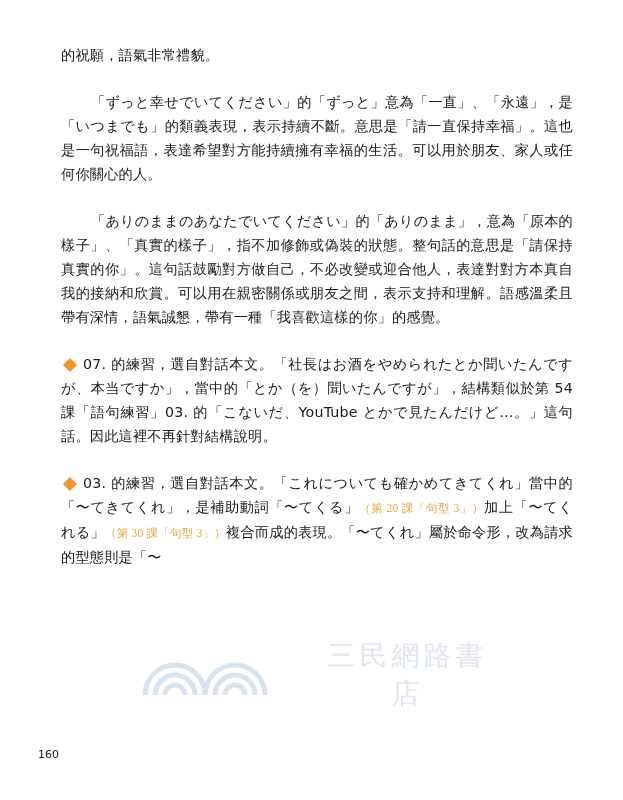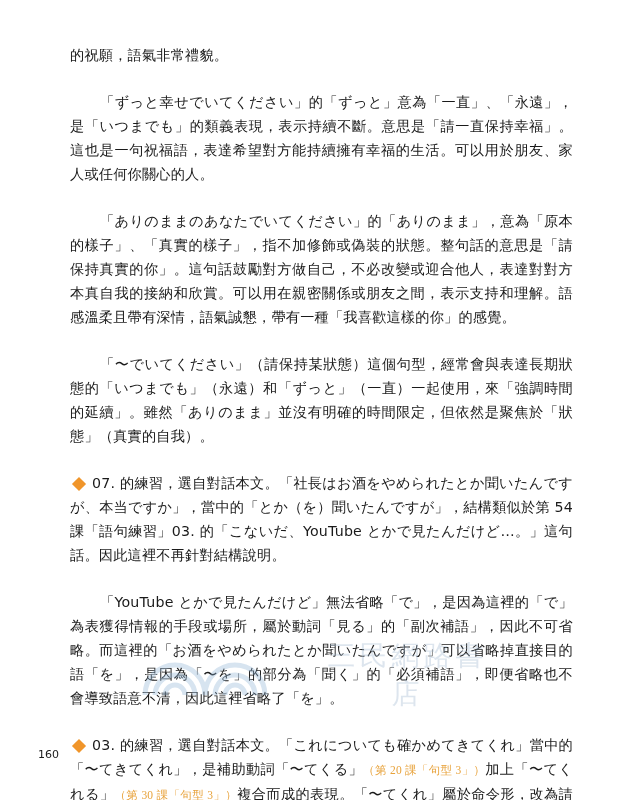--- a/index.html
+++ b/index.html
@@ -1,39 +1,37 @@
 <!DOCTYPE html>
 <html><head>
 <meta charset="utf-8">
 <style>
   html, body { margin: 0; padding: 0; }
   body {
     width: 623px; height: 800px; background: #ffffff; position: relative; overflow: hidden;
     font-family: "DejaVu Sans", "Liberation Sans", sans-serif; color: #1a1a1a;
   }
   .page { position: absolute; left: 53px; top: 43px; width: 520px; }
-  .para { font-size: 14.2px; line-height: 24px; margin: 0 0 23px 17px; letter-spacing: 0.2px; text-align: justify; }
+  .para { font-size: 14.2px; line-height: 24px; margin: 0 0 23px 8px; letter-spacing: 0.2px; text-align: justify; }
   .indent { text-indent: 30px; }
   .bullet { display: inline-block; width: 10px; height: 10px; background: #f0952a; transform: rotate(45deg); margin: 0 8px 1px 4px; vertical-align: middle; }
   .ref { color: #e8a33c; font-size: 11.5px; font-family: Liberation Serif, serif; }
   .page-number { position: absolute; left: 38px; top: 748px; font-size: 11px; color: #1a1a1a; text-align: center; }
   .watermark { position: absolute; left: 120px; top: 635px; width: 380px; height: 60px; pointer-events: none; opacity: 0.35; text-align: center; }
   .wm-arcs { position: absolute; left: 20px; top: 0; width: 130px; height: 60px; }
   .wm-text { position: absolute; left: 195px; top: 2px; font-family: "DejaVu Serif", serif; font-size: 28px; color: #9fb7cf; letter-spacing: 4px; }
 </style>
 </head>
 <body>
 
 <div class="page">
   <p class="para">的祝願，語氣非常禮貌。</p>
   <p class="para indent">「ずっと幸せでいてください」的「ずっと」意為「一直」、「永遠」，是「いつまでも」的類義表現，表示持續不斷。意思是「請一直保持幸福」。這也是一句祝福語，表達希望對方能持續擁有幸福的生活。可以用於朋友、家人或任何你關心的人。</p>
   <p class="para indent">「ありのままのあなたでいてください」的「ありのまま」，意為「原本的樣子」、「真實的樣子」，指不加修飾或偽裝的狀態。整句話的意思是「請保持真實的你」。這句話鼓勵對方做自己，不必改變或迎合他人，表達對對方本真自我的接納和欣賞。可以用在親密關係或朋友之間，表示支持和理解。語感溫柔且帶有深情，語氣誠懇，帶有一種「我喜歡這樣的你」的感覺。</p>
-  <p class="para indent">「〜でいてください」（請保持某狀態）這個句型，經常會與表達長期狀態的「いつまでも」（永遠）和「ずっと」（一直）一起使用，來「強調時間的延續」。雖然「ありのまま」並沒有明確的時間限定，但依然是聚焦於「狀態」（真實的自我）。</p>
   <p class="para"><span class="bullet"></span><span>07. 的練習，選自對話本文。「社長はお酒をやめられたとか聞いたんですが、本当ですか」，當中的「とか（を）聞いたんですが」，結構類似於第 54 課「語句練習」03. 的「こないだ、YouTube とかで見たんだけど…。」這句話。因此這裡不再針對結構說明。</span></p>
-  <p class="para indent">「YouTube とかで見たんだけど」無法省略「で」，是因為這裡的「で」為表獲得情報的手段或場所，屬於動詞「見る」的「副次補語」，因此不可省略。而這裡的「お酒をやめられたとか聞いたんですが」可以省略掉直接目的語「を」，是因為「〜を」的部分為「聞く」的「必須補語」，即便省略也不會導致語意不清，因此這裡省略了「を」。</p>
   <p class="para"><span class="bullet"></span><span>03. 的練習，選自對話本文。「これについても確かめてきてくれ」當中的「〜てきてくれ」，是補助動詞「〜てくる」</span><span class="ref">（第 20 課「句型 3」）</span><span>加上「〜てくれる」</span><span class="ref">（第 30 課「句型 3」）</span><span>複合而成的表現。「〜てくれ」屬於命令形，改為請求的型態則是「〜</span></p>
 </div>
 
 <div class="watermark">
   <svg class="wm-arcs" viewBox="0 0 130 60">
     <g fill="none" stroke="#8fb4d6" stroke-width="5">
       <path d="M5 60 A30 30 0 0 1 65 60"></path>
       <path d="M15 60 A20 20 0 0 1 55 60"></path>
       <path d="M25 60 A10 10 0 0 1 45 60"></path>
       <path d="M65 60 A30 30 0 0 1 125 60"></path>

